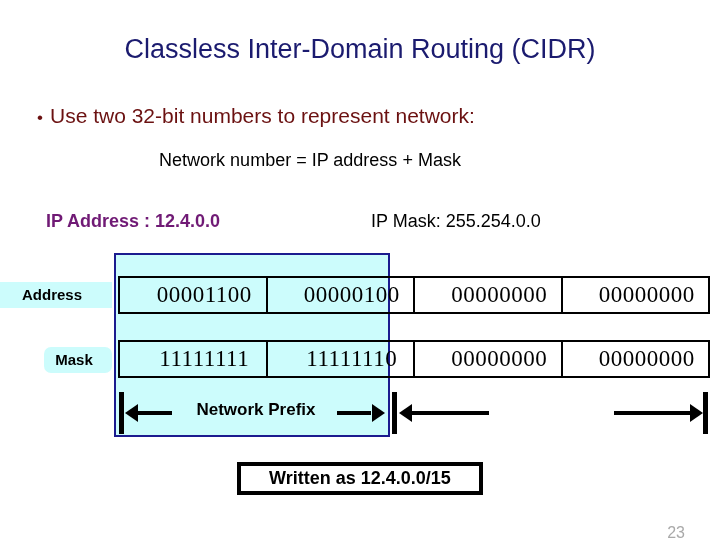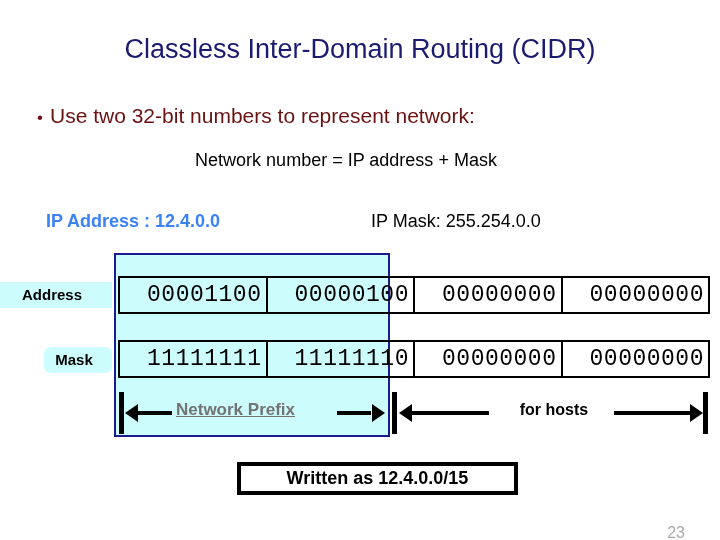--- a/index.html
+++ b/index.html
@@ -63,29 +63,28 @@
   
   #subline {
     position: absolute;
     left: 0;
     top: 150px;
     width: 620px;
     text-align: center;
     color: #000000;
     font-size: 18px;
     white-space: nowrap;
-    margin-left: 36px;
   }
 
   
   #ip-address-label {
     position: absolute;
     left: 46px;
     top: 211px;
-    color: #3b82f6;
+    color: #701a75;
     font-size: 18px;
     font-weight: bold;
     white-space: nowrap;
   }
   #ip-mask-label {
     position: absolute;
     left: 371px;
     top: 211px;
     color: #000000;
     font-size: 18px;
@@ -144,21 +143,21 @@
 
   .octet {
     flex: 1 1 0;
     border: 2px solid #000000;
     margin-left: -2px;
     background: transparent;
     box-sizing: border-box;
     display: flex;
     align-items: center;
     justify-content: center;
-    font-family: Liberation Mono, monospace;
+    font-family: Liberation Serif, serif;
     font-size: 23px;
     color: #000000;
     letter-spacing: 0.5px;
     white-space: nowrap;
     padding-left: 23px;
   }
   .octet:first-child { margin-left: 0; }
 
   
   #arrow-band {
@@ -204,44 +203,44 @@
   #fh-head-left  { left: 399px; }
   #fh-line-left  { left: 410px; width: 79px; }
   #fh-line-right { left: 614px; width: 76px; }
   #fh-head-right { left: 690px; }
 
   #network-prefix-text {
     position: absolute;
     left: 176px;
     top: 10px;
     width: 160px;
+    text-align: center;
     font-size: 17px;
     font-weight: bold;
-    color: #737373;
-    white-space: nowrap;
-    text-decoration: underline;
+    color: #000000;
+    white-space: nowrap;
   }
   #for-hosts-text {
     position: absolute;
     left: 492px;
     top: 11px;
     width: 124px;
     text-align: center;
     font-size: 16px;
     font-weight: bold;
     color: #000000;
     white-space: nowrap;
   }
 
   
   #written-as-box {
     position: absolute;
     left: 237px;
     top: 462px;
-    width: 281px;
+    width: 246px;
     height: 33px;
     border: 4px solid #000000;
     background: #ffffff;
     box-sizing: border-box;
     display: flex;
     align-items: center;
     justify-content: center;
     font-size: 18px;
     font-weight: bold;
     color: #000000;
@@ -303,20 +302,19 @@
     <div class="arrow-head left" id="np-head-left"></div>
     <div class="arrow-line" id="np-line-left"></div>
     <div class="arrow-line" id="np-line-right"></div>
     <div class="arrow-head right" id="np-head-right"></div>
     <div id="network-prefix-text">Network Prefix</div>
 
     <div class="arrow-head left" id="fh-head-left"></div>
     <div class="arrow-line" id="fh-line-left"></div>
     <div class="arrow-line" id="fh-line-right"></div>
     <div class="arrow-head right" id="fh-head-right"></div>
-    <div id="for-hosts-text">for hosts</div>
   </div>
 
   <div id="written-as-box">Written as 12.4.0.0/15</div>
 
   <div id="page-number">23</div>
 
 </div>
 
 </body></html>

